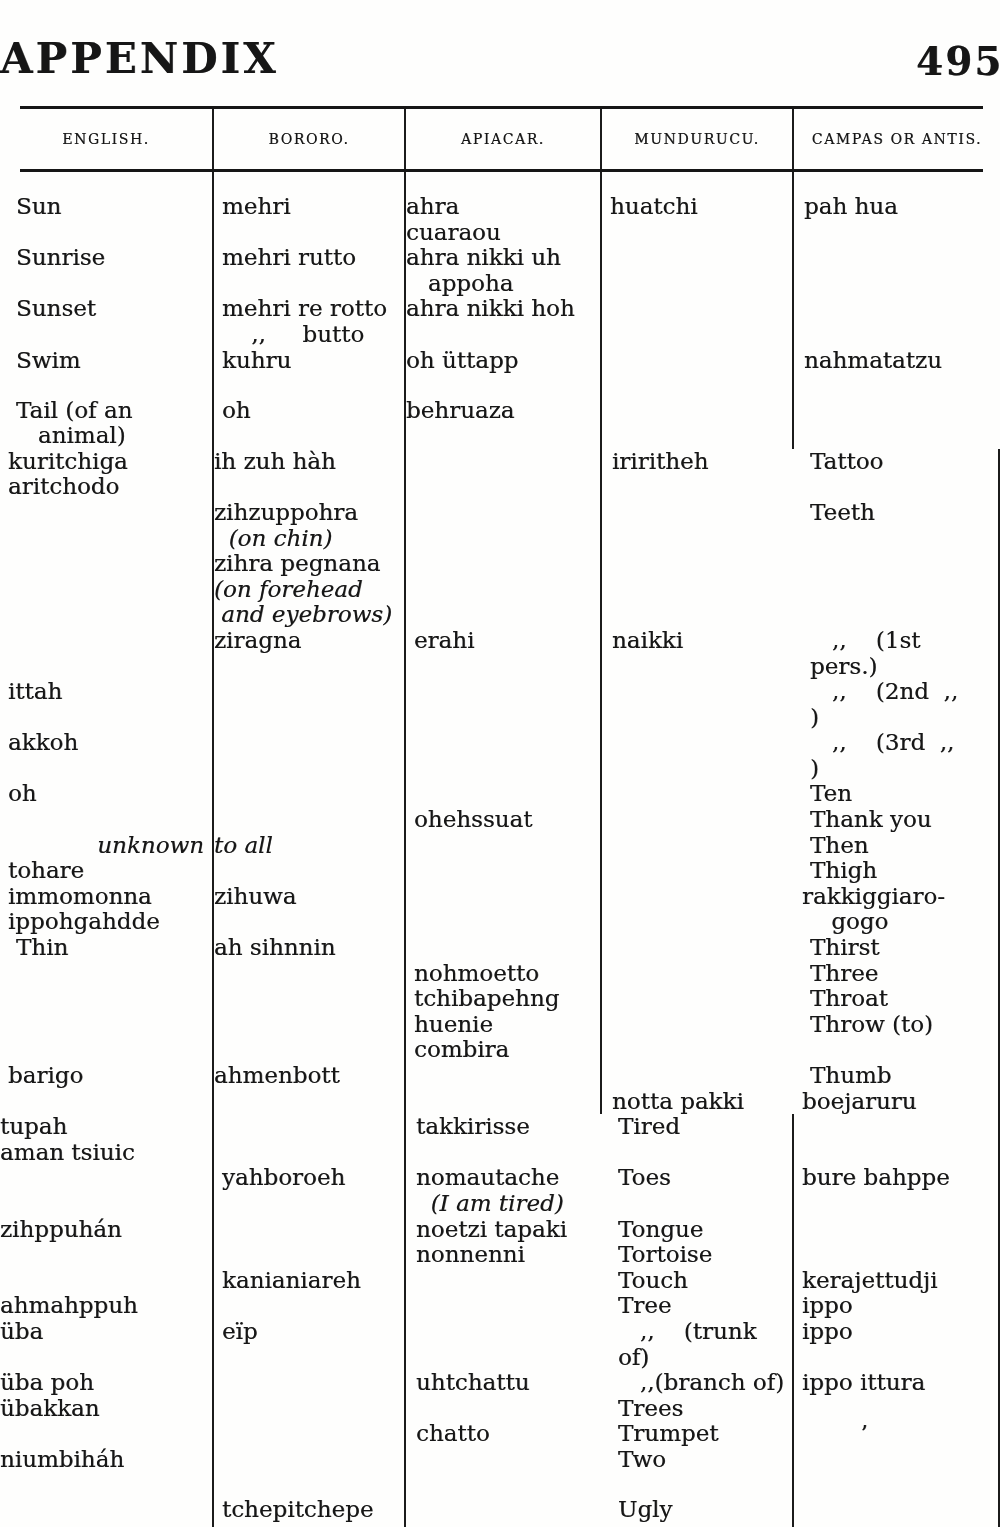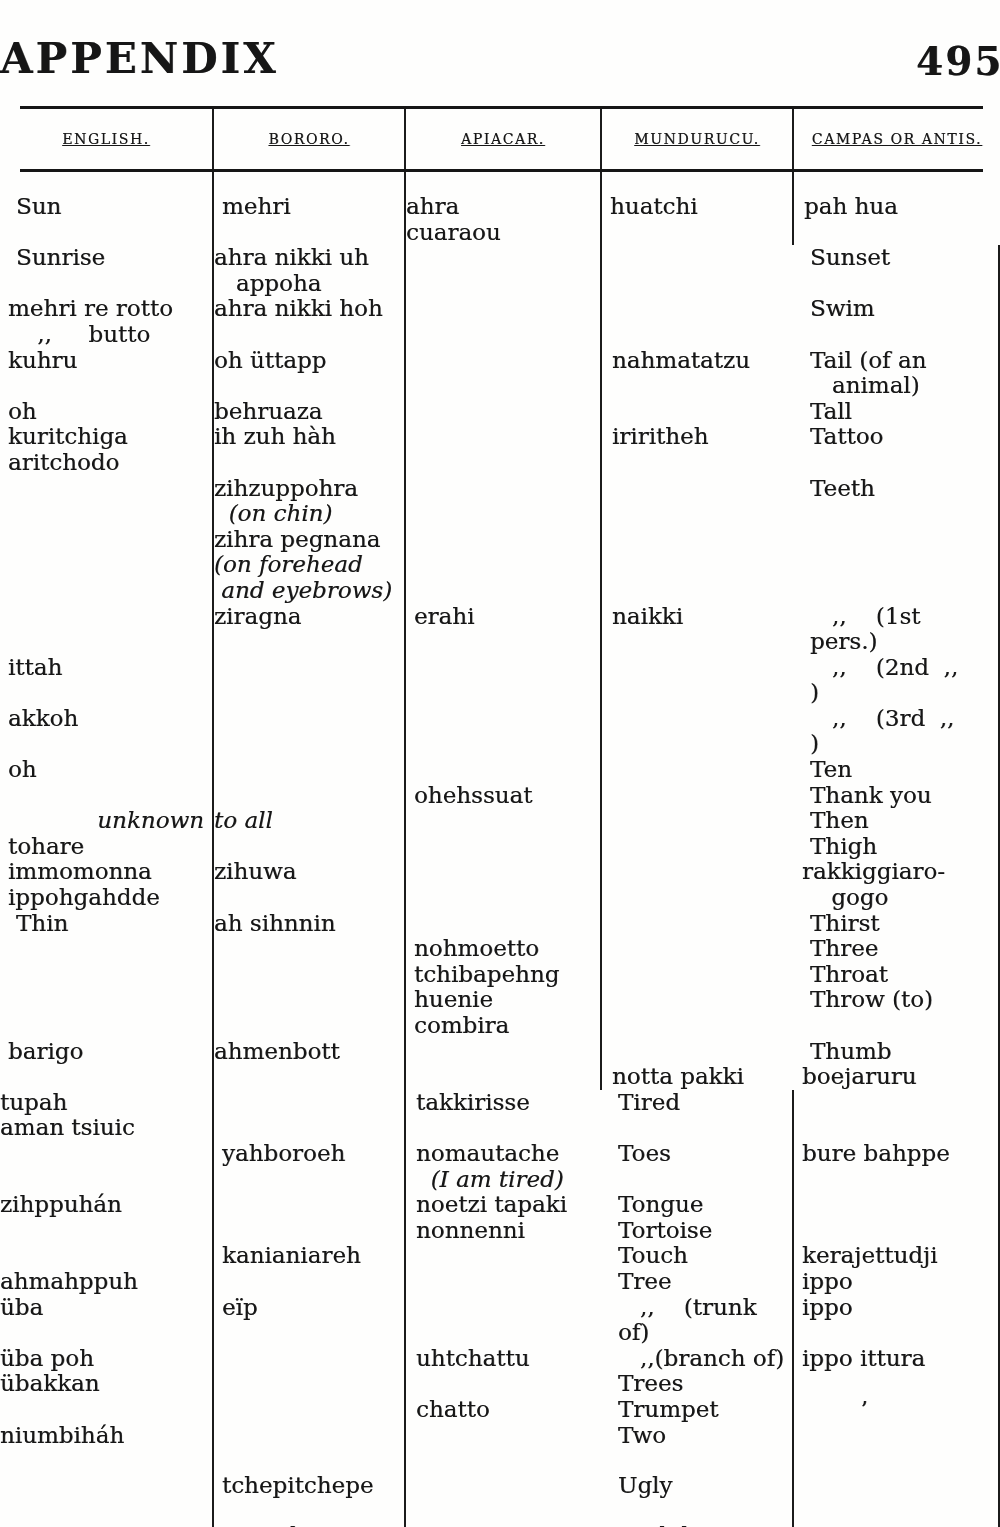--- a/index.html
+++ b/index.html
@@ -14,21 +14,21 @@
   }
   .pagenum {
     position:absolute; top:38px; left:916px;
     font-size:39px; font-weight:700; letter-spacing:2px;
   }
   .rule { position:absolute; left:20px; width:963px; height:3px; background:#161616; }
   .rule-top { top:106px; }
   .rule-mid { top:169px; }
   .thead {
     position:absolute; top:109px; left:0; width:916px; height:60px;
-    display:grid; grid-template-columns:214px 192px 196px 192px 206px;text-decoration:underline;
+    display:grid; grid-template-columns:214px 192px 196px 192px 206px;
   }
   .th {
     display:flex; align-items:center; justify-content:center;
     font-size:14px; letter-spacing:1.6px; white-space:nowrap;
   }
   .th:not(:last-child) { border-right:2px solid #1b1b1b; }
   .tbody {
     position:absolute; top:172px; left:0; width:1000px;
     display:grid; grid-template-columns:214px 192px 196px 192px 206px;
   }
@@ -65,20 +65,21 @@
       <div class="cell col2" style="min-height: 22px;"></div>
       <div class="cell col3" style="min-height: 22px;"></div>
       <div class="cell col4" style="min-height: 22px;"></div>
       <div class="cell col0">Sun</div>
       <div class="cell col1">mehri</div>
       <div class="cell col2">ahra
 cuaraou</div>
       <div class="cell col3">huatchi</div>
       <div class="cell col4">pah hua</div>
       <div class="cell col0">Sunrise</div>
+      <div class="cell col1">mehri rutto</div>
       <div class="cell col2">ahra nikki uh
    appoha</div>
       <div class="cell col3"></div>
       <div class="cell col4"></div>
       <div class="cell col0">Sunset</div>
       <div class="cell col1">mehri re rotto
     ,,     butto</div>
       <div class="cell col2">ahra nikki hoh</div>
       <div class="cell col3"></div>
       <div class="cell col4"></div>
@@ -86,21 +87,20 @@
       <div class="cell col1" style="min-height: 50px;">kuhru</div>
       <div class="cell col2" style="min-height: 50px;">oh üttapp</div>
       <div class="cell col3" style="min-height: 50px;"></div>
       <div class="cell col4" style="min-height: 50px;">nahmatatzu</div>
       <div class="cell col0">Tail (of an
    animal)</div>
       <div class="cell col1">oh</div>
       <div class="cell col2">behruaza</div>
       <div class="cell col3"></div>
       <div class="cell col4"></div>
-      <div class="cell col0">Tall</div>
       <div class="cell col1">kuritchiga
 aritchodo</div>
       <div class="cell col2">ih zuh hàh</div>
       <div class="cell col3"></div>
       <div class="cell col4">iriritheh</div>
       <div class="cell col0">Tattoo</div>
       <div class="cell col1"></div>
       <div class="cell col2"><div>zihzuppohra</div><div class="it">  (on chin)</div><div>zihra pegnana</div><div class="it">(on forehead</div><div class="it"> and eyebrows)</div></div>
       <div class="cell col3"></div>
       <div class="cell col4"></div>

